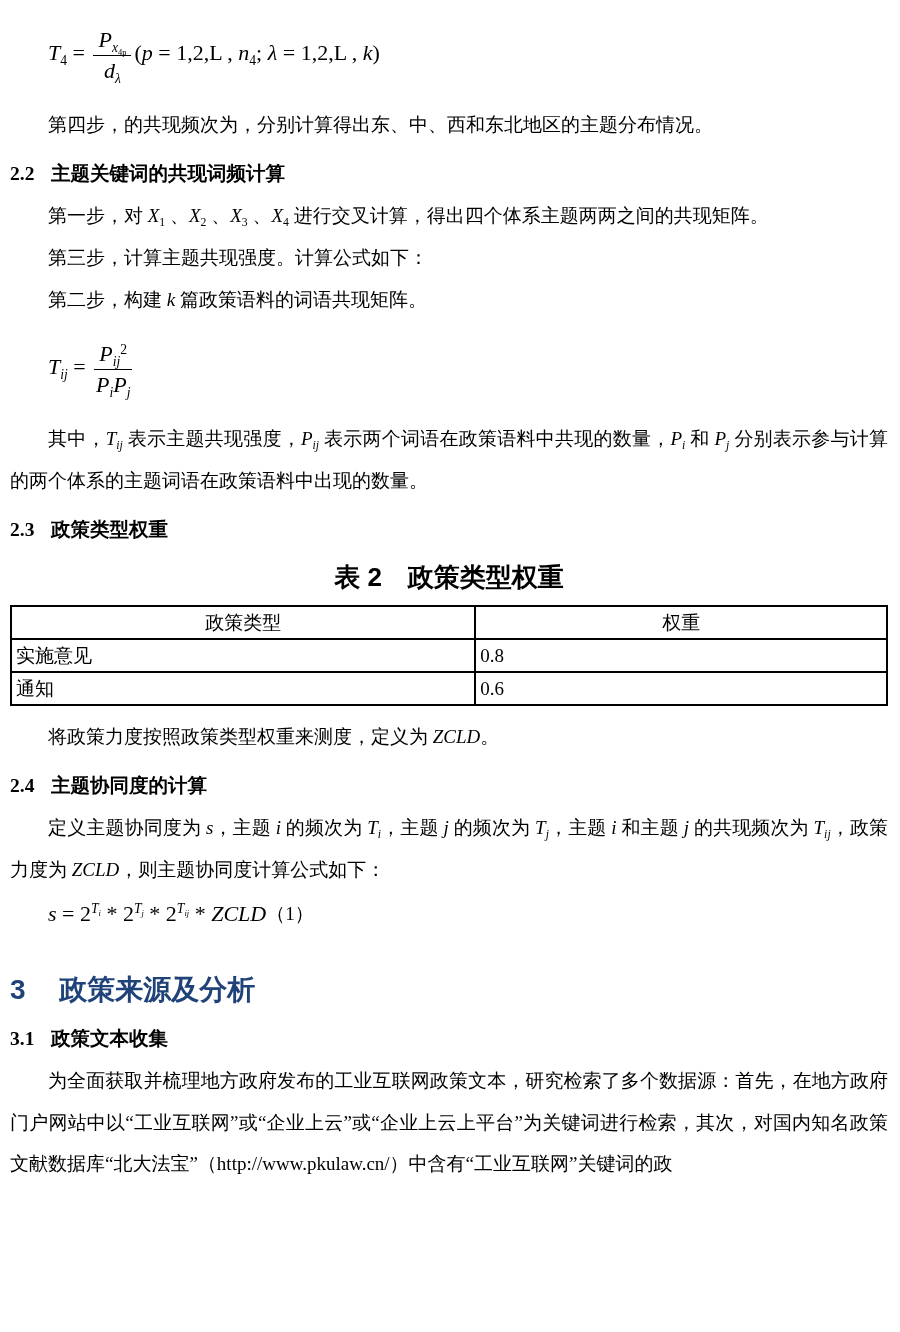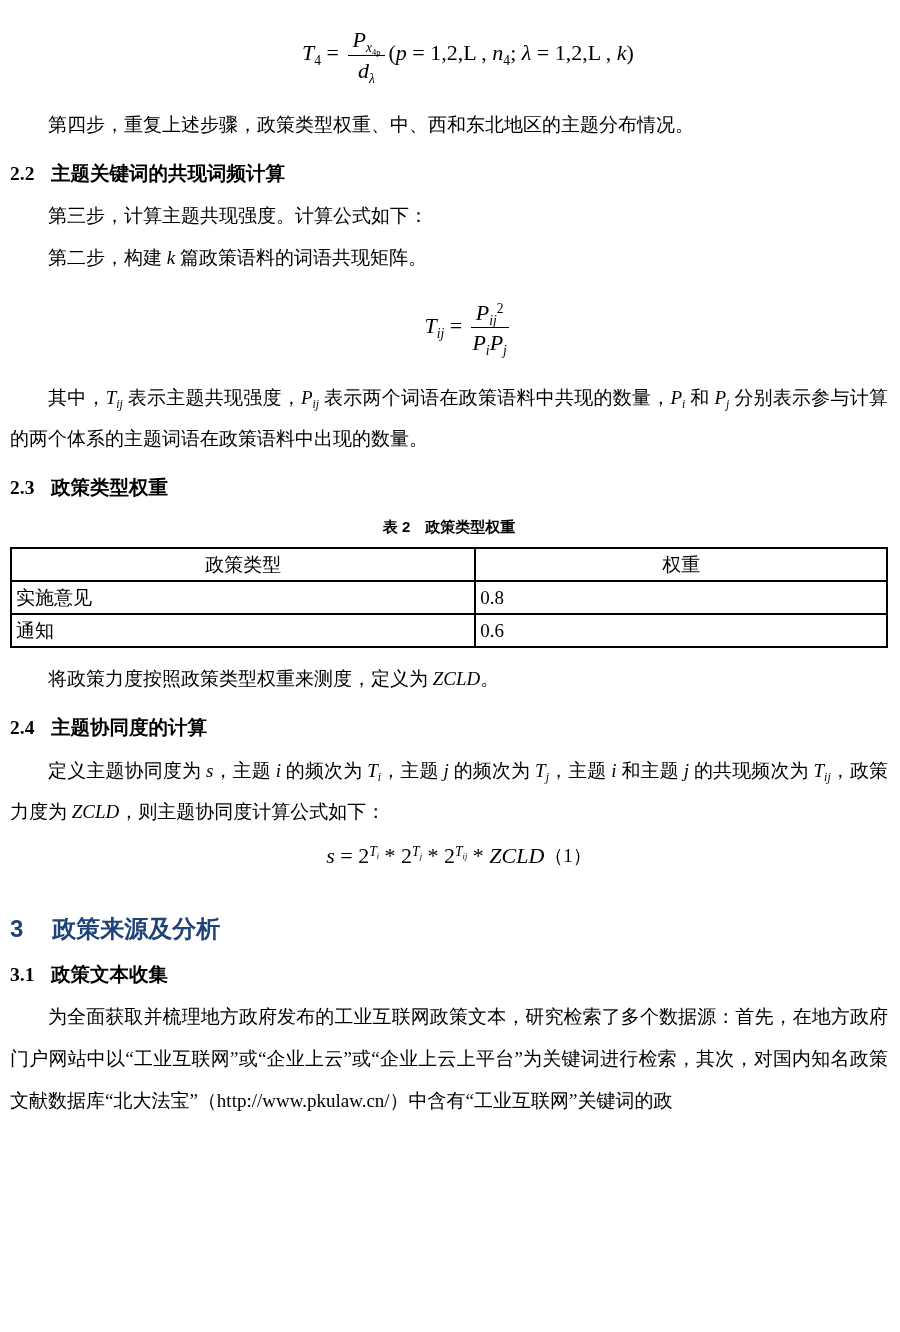--- a/index.html
+++ b/index.html
@@ -6,52 +6,53 @@
   html,body{margin:0;padding:0;background:#ffffff;}
   .page{
     width:900px;height:1332px;box-sizing:border-box;
     padding:6px 12px 0 10px;overflow:hidden;
     background:var(--paper);color:var(--ink);
     font-family:"Liberation Serif","DejaVu Serif",serif;
     font-size:19px;
   }
   p.body{margin:0;line-height:2.2;text-align:justify;text-indent:2em;}
   .h1{font-family:"Liberation Sans","DejaVu Sans",sans-serif;font-weight:bold;
-      font-size:24px;color:var(--accent);margin:40px 0 4px;line-height:1.5;}
+      font-size:28px;color:var(--accent);margin:40px 0 4px;line-height:1.5;}
   .h1 .num{margin-right:1.2em;}
   .h2{font-family:"Liberation Sans","DejaVu Sans",sans-serif;font-weight:bold;
       font-size:19.5px;color:var(--ink);margin:13px 0 7px;line-height:1.5;}
   .h2 .num{font-family:"Liberation Serif",serif;margin-right:0.85em;}
-  .formula-row{display:flex;justify-content:center;align-items:center;
+  .formula-row{display:flex;justify-content:flex-start;align-items:center;
       margin:8px 0;padding-left:38px;font-size:22px;line-height:1.35;}
   .eqnum{font-size:19px;padding-right:18px;}
   .frac{display:inline-block;vertical-align:middle;text-align:center;line-height:1.25;margin:12px 3px;}
   .fnum{display:block;padding:0 5px 1px;border-bottom:1.6px solid #000;}
   .fden{display:block;padding-top:1px;}
   .mi{font-style:italic;font-family:"Liberation Serif",serif;}
   .mt{font-style:normal;}
   sub,sup{font-size:0.62em;line-height:0;}
   sub{vertical-align:-0.35em;}
   sup{vertical-align:0.55em;}
   .caption{text-align:center;font-family:"Liberation Sans","DejaVu Sans",sans-serif;
-      font-weight:bold;font-size:15px;margin:16px 0 10px;}
+      font-weight:bold;font-size:26px;margin:16px 0 10px;}
   table.tbl{width:100%;border-collapse:collapse;margin:4px 0 10px;font-size:19px;}
   table.tbl th,table.tbl td{border:2px solid #000;font-weight:normal;
       padding:2px 4px;height:27px;}
   table.tbl th:first-child,table.tbl td:first-child{width:53%;}
 </style>
 </head>
 <body>
 
 <div class="page" id="page-root">
     <div class="formula-row">
       <span><span class="mi">T<sub class="mt">4</sub></span><span class="mt"> = </span><span class="frac"><span class="fnum"><span class="mi">P<sub><span class="mi">x<sub class="mt">4p</sub></span></sub></span></span><span class="fden"><span class="mi">d<sub><span class="mi">λ</span></sub></span></span></span><span class="mt">(</span><span class="mi">p</span><span class="mt"> = 1,2,L , </span><span class="mi">n<sub class="mt">4</sub></span><span class="mt">; </span><span class="mi">λ</span><span class="mt"> = 1,2,L , </span><span class="mi">k</span><span class="mt">)</span></span>
     </div>
-    <p class="body"><span class="mt">第四步，重复上述步骤，政策类型权重、中、西和东北地区的主题分布情况。</span></p>
+    <p class="body"><span class="mt">第四步，的共现频次为，分别计算得出东、中、西和东北地区的主题分布情况。</span></p>
     <div class="h2"><span class="num">2.2</span><span>主题关键词的共现词频计算</span></div>
+    <p class="body"><span class="mt">第一步，对 </span><span class="mi">X<sub class="mt">1</sub></span><span class="mt"> 、</span><span class="mi">X<sub class="mt">2</sub></span><span class="mt"> 、</span><span class="mi">X<sub class="mt">3</sub></span><span class="mt"> 、</span><span class="mi">X<sub class="mt">4</sub></span><span class="mt"> 进行交叉计算，得出四个体系主题两两之间的共现矩阵。</span></p>
     <p class="body"><span class="mt">第三步，计算主题共现强度。计算公式如下：</span></p>
     <p class="body"><span class="mt">第二步，构建 </span><span class="mi">k</span><span class="mt"> 篇政策语料的词语共现矩阵。</span></p>
     <div class="formula-row">
       <span><span class="mi">T<sub><span class="mi">ij</span></sub></span><span class="mt"> = </span><span class="frac"><span class="fnum"><span class="mi">P<sub><span class="mi">ij</span></sub><sup class="mt">2</sup></span></span><span class="fden"><span class="mi">P<sub><span class="mi">i</span></sub></span><span class="mi">P<sub><span class="mi">j</span></sub></span></span></span></span>
     </div>
     <p class="body"><span class="mt">其中，</span><span class="mi">T<sub><span class="mi">ij</span></sub></span><span class="mt"> 表示主题共现强度，</span><span class="mi">P<sub><span class="mi">ij</span></sub></span><span class="mt"> 表示两个词语在政策语料中共现的数量，</span><span class="mi">P<sub><span class="mi">i</span></sub></span><span class="mt"> 和 </span><span class="mi">P<sub><span class="mi">j</span></sub></span><span class="mt"> 分别表示参与计算的两个体系的主题词语在政策语料中出现的数量。</span></p>
     <div class="h2"><span class="num">2.3</span><span>政策类型权重</span></div>
     <div class="caption">表 2　政策类型权重</div>
     <table class="tbl">
       <thead>

